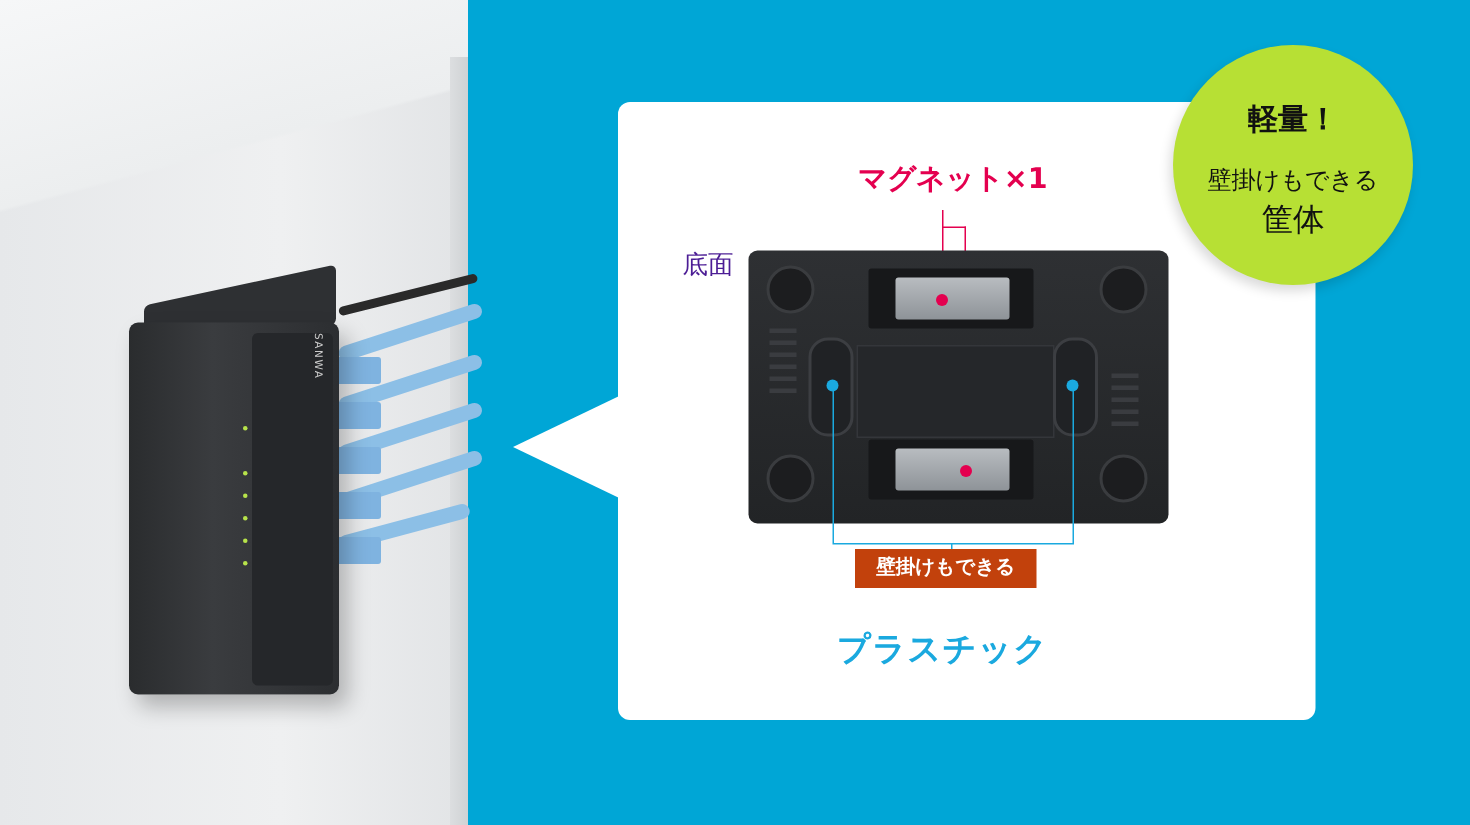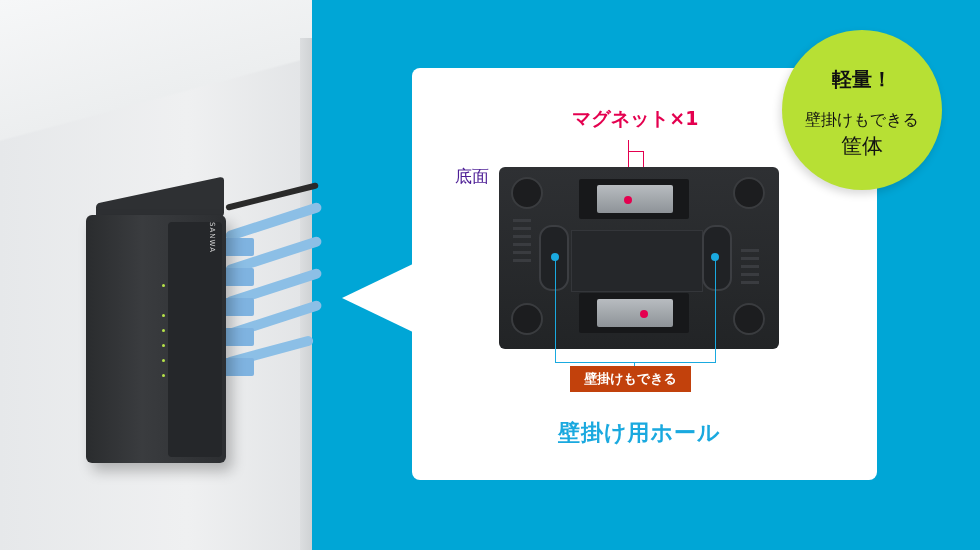--- a/index.html
+++ b/index.html
@@ -114,19 +114,19 @@
 <div class="dot-pink" style="left:640px;top:310px;"></div>
 <div class="dot-blue" style="left:551px;top:253px;"></div>
 <div class="dot-blue" style="left:711px;top:253px;"></div>
 
 <div class="line-blue" style="left:555px;top:260px;width:1px;height:102px;"></div>
 <div class="line-blue" style="left:715px;top:260px;width:1px;height:102px;"></div>
 <div class="line-blue" style="left:555px;top:362px;width:161px;height:1px;"></div>
 <div class="line-blue" style="left:634px;top:362px;width:1px;height:20px;"></div>
 
 <div class="abs can-badge">壁掛けもできる</div>
-<div class="abs hole-label">壁掛け用ホール</div>
+<div class="abs hole-label">プラスチック</div>
 
 <div class="abs circle">
   <div class="t1">軽量！</div>
   <div class="t2">壁掛けもできる</div>
   <div class="t3">筐体</div>
 </div>
 
 </body></html>

